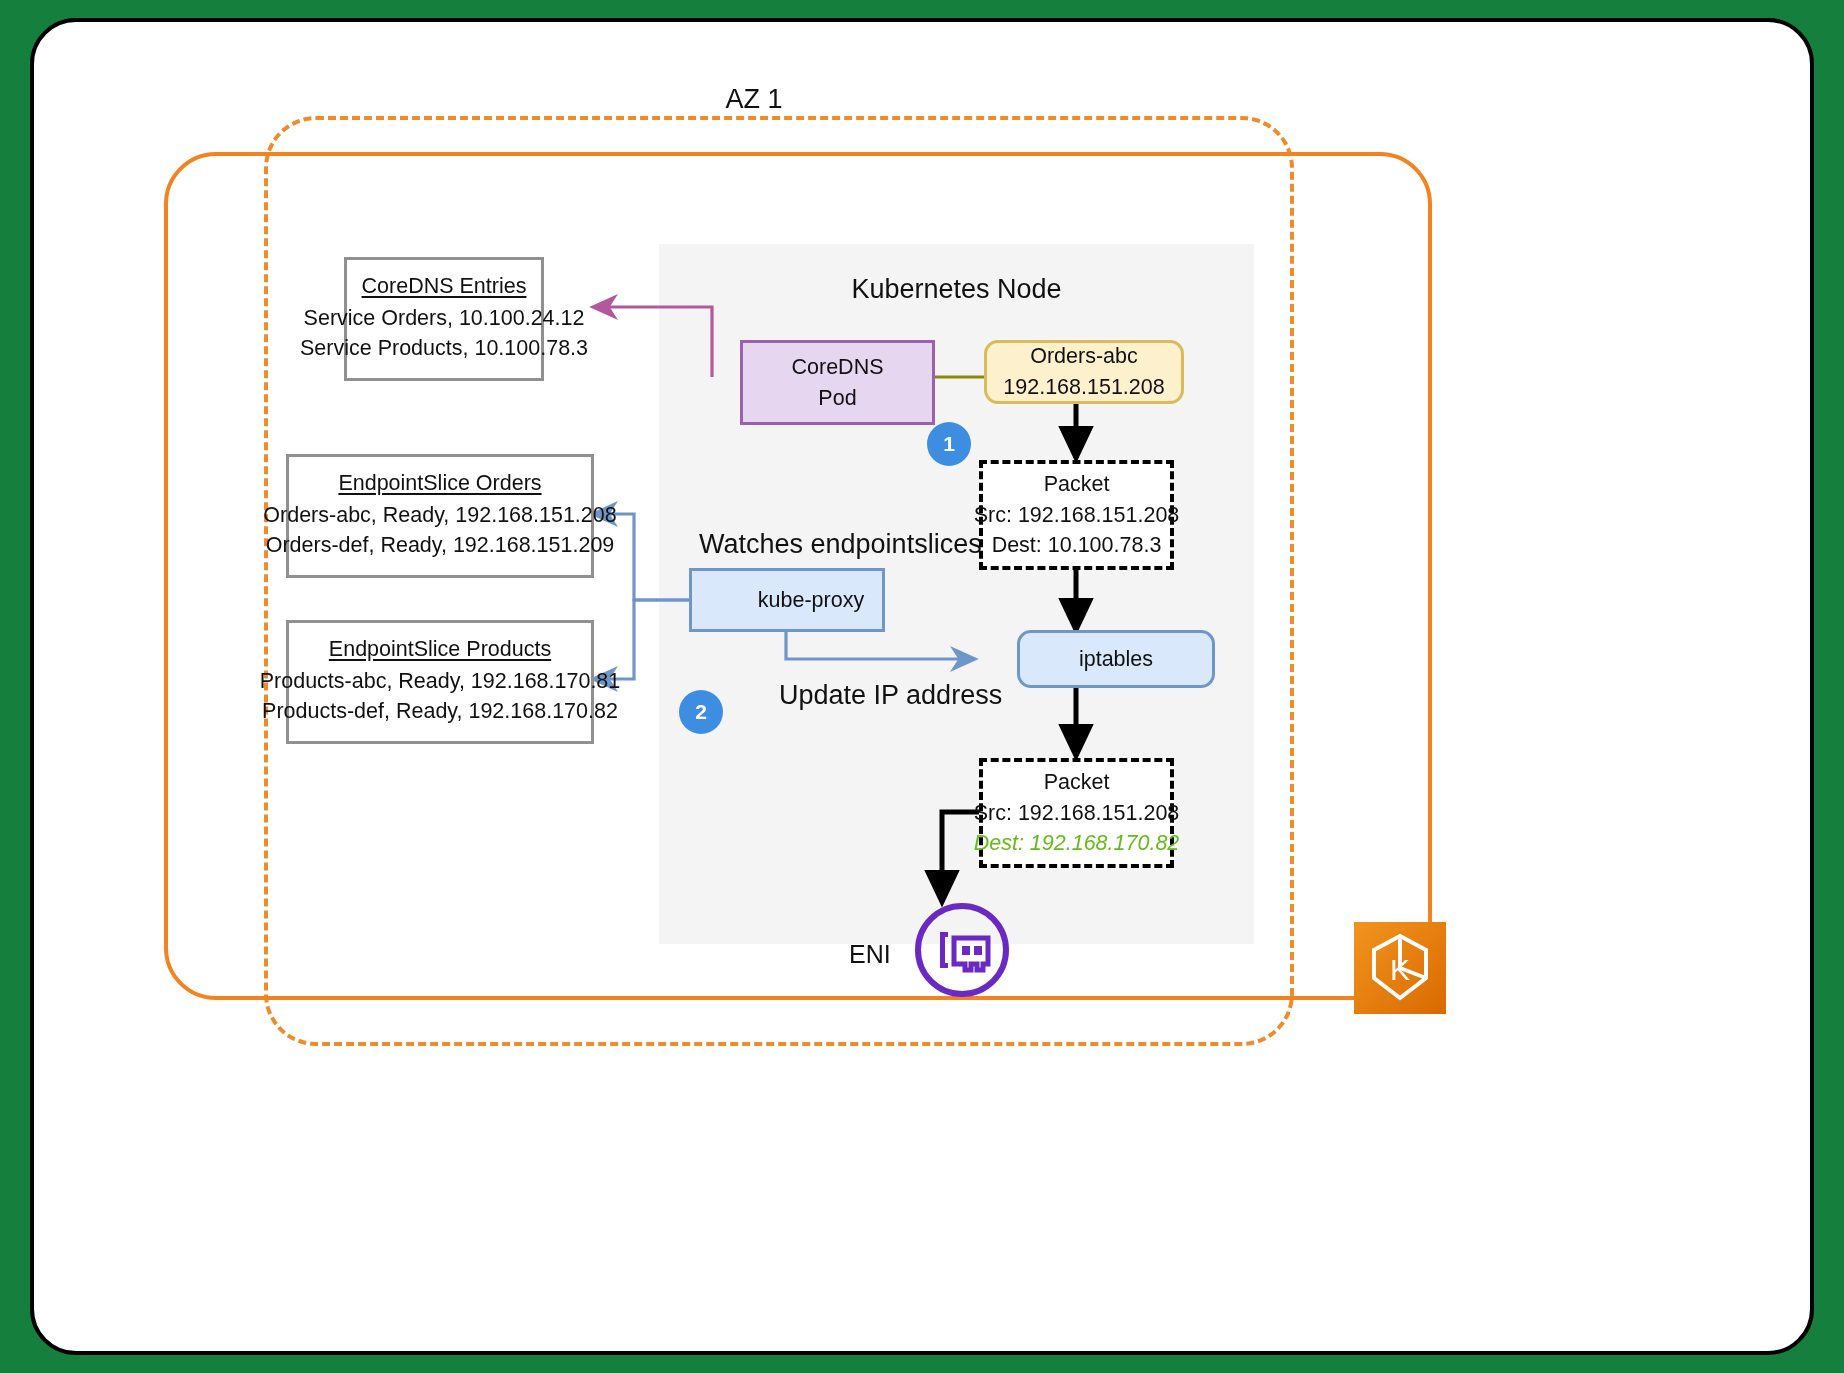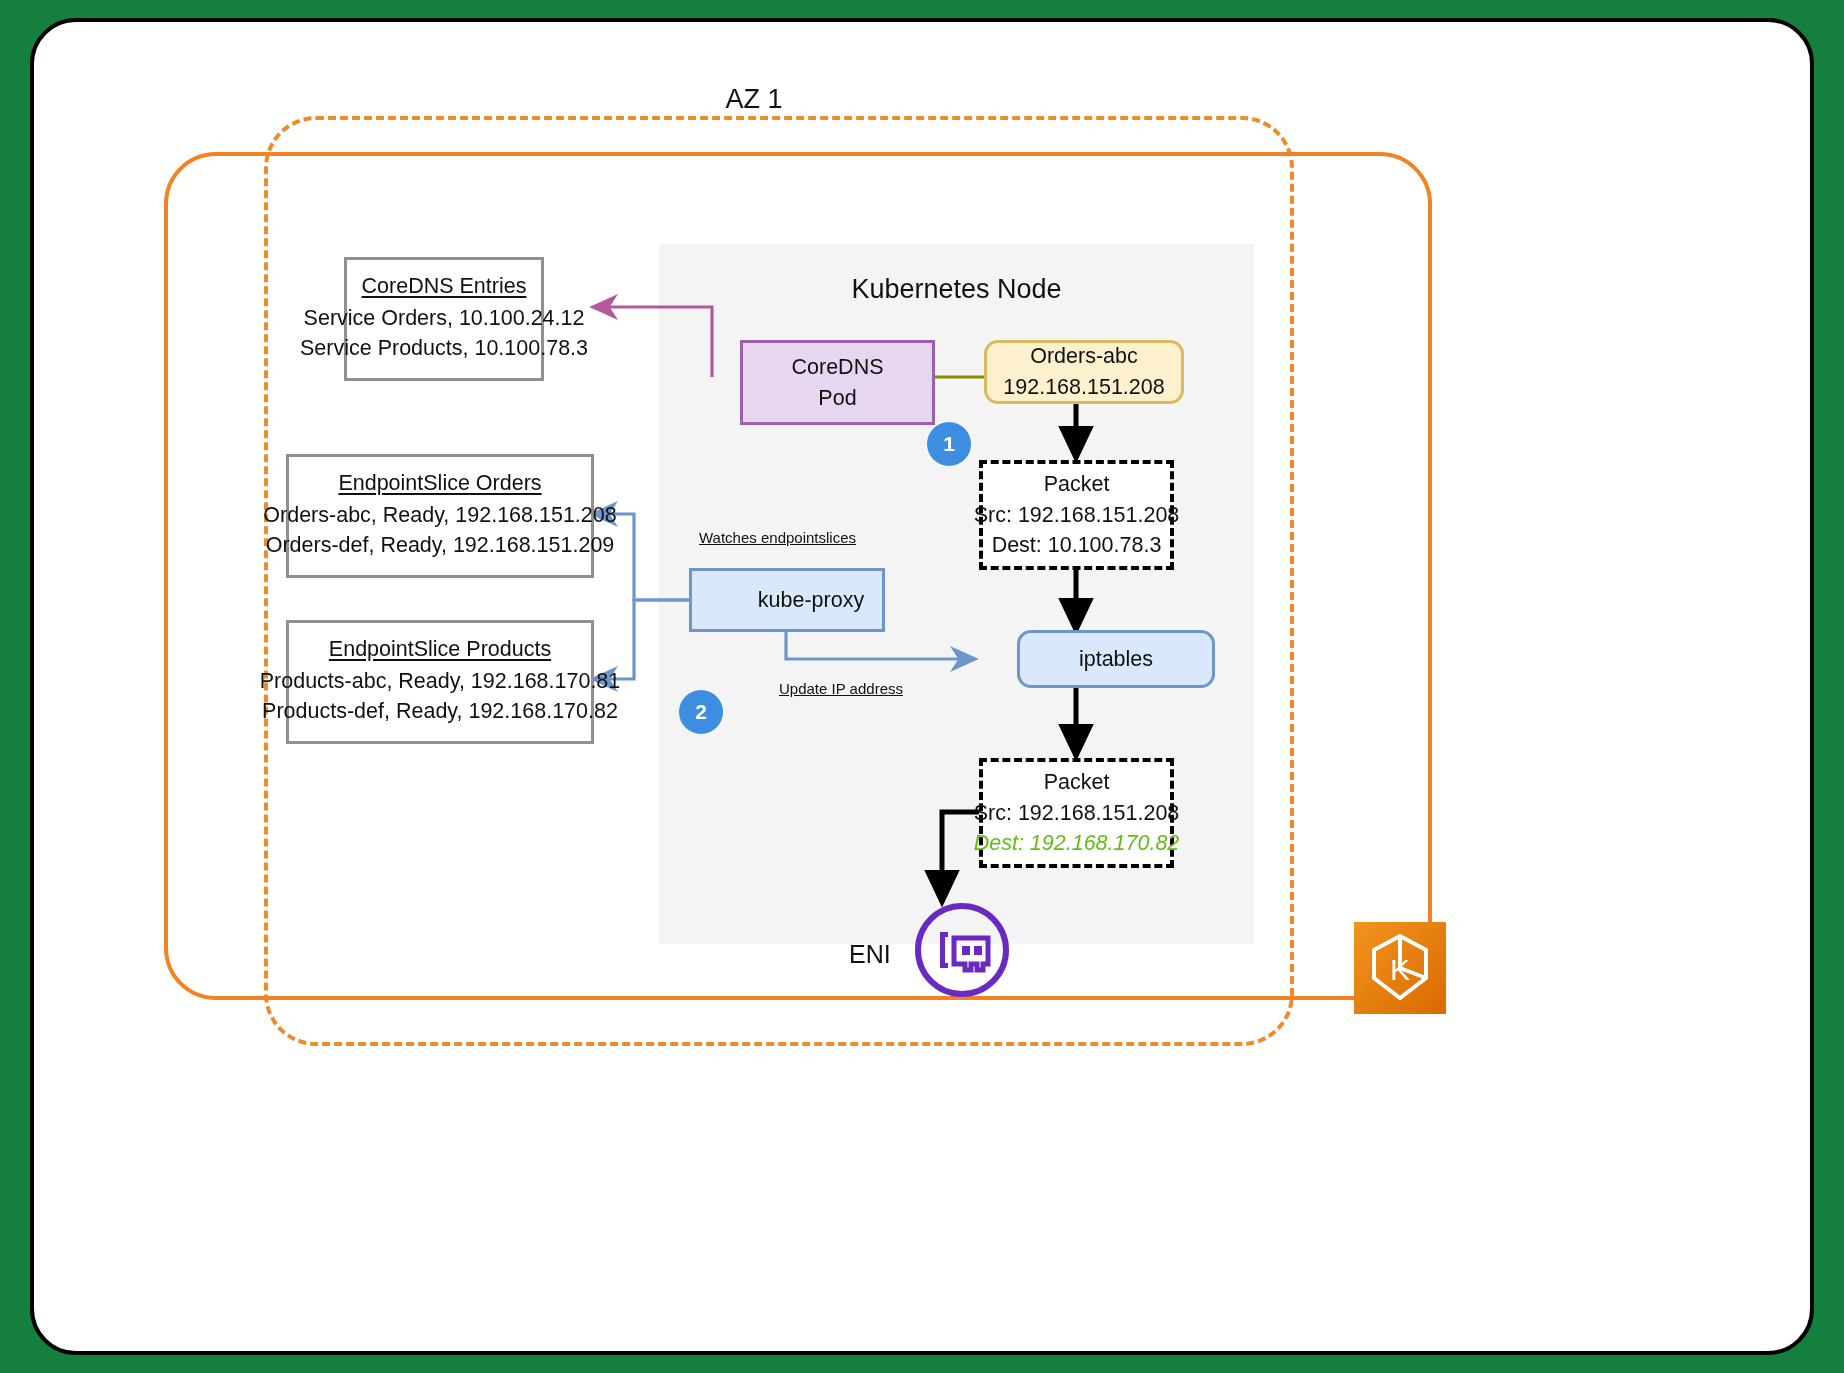--- a/index.html
+++ b/index.html
@@ -23,21 +23,21 @@
            align-items:center;justify-content:center;font-size:21.5px;color:#111;line-height:1.42;}
   .purplebox{background:#e6d6ef;border:3px solid #9a62ad;}
   .yellowbox{background:#fdf0cd;border:3px solid #d9bb5c;}
   .bluebox{background:#dae8fc;border:3px solid #6f96c9;}
   .bluebox.round{border-radius:14px;}
   .packetbox{position:absolute;box-sizing:border-box;background:#fff;border:4px dashed #000;
              display:flex;flex-direction:column;align-items:center;justify-content:center;}
   .packetbox .pt{font-size:21.5px;color:#111;line-height:1.42;white-space:nowrap;}
   .packetbox .green{color:#66bb1a;font-style:italic;}
   
-  .plainlabel{position:absolute;font-size:15px;color:#111;white-space:nowrap;text-decoration:underline;}
+  .plainlabel{position:absolute;font-size:27px;color:#111;white-space:nowrap;}
   
   .badge{position:absolute;border-radius:50%;background:#3d8ee0;color:#fff;font-size:21px;
          font-weight:bold;display:flex;align-items:center;justify-content:center;}
   
   #wires{position:absolute;left:0;top:0;width:1784px;height:1337px;pointer-events:none;}
   
   .eni-icon{position:absolute;}
   .eni-label{position:absolute;font-size:25px;color:#111;}
   
   .eks-logo{position:absolute;}

